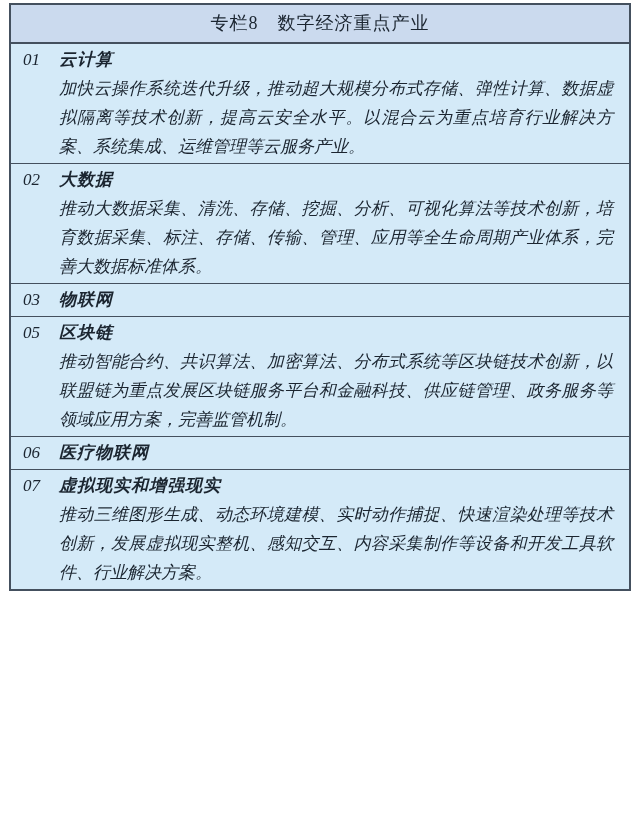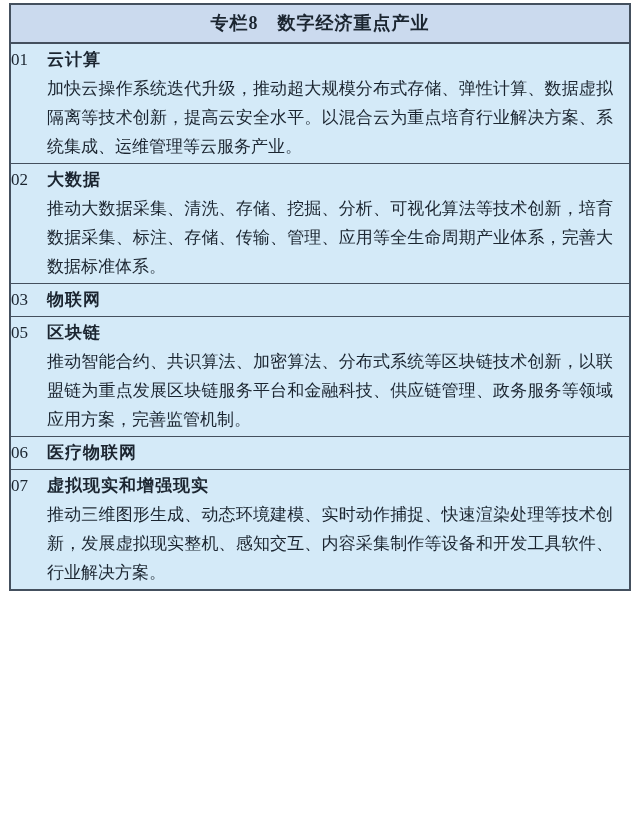--- a/index.html
+++ b/index.html
@@ -16,30 +16,31 @@
     color:var(--text);
   }
   .panel{
     margin:3px 9px;
     border:2px solid var(--line);
   }
   .panel-header{
     background:var(--header-bg);
     border-bottom:2px solid var(--line);
     text-align:center;
-    font-weight:bold;
+    font-weight:normal;
     font-size:18px;
     line-height:29px;
     padding:4px 0;
     letter-spacing:1px;
   }
   .row{
     background:var(--row-bg);
     border-bottom:1px solid var(--line);
-    padding:1px 16px 2px 0;
+    padding:1px 16px 2px 12px;
+    font-style:italic;
   }
   .row:last-child{border-bottom:none;}
   .row-head{
     font-size:17px;
     line-height:29px;
     white-space:nowrap;
   }
   .row-num{
     display:inline-block;
     width:36px;

